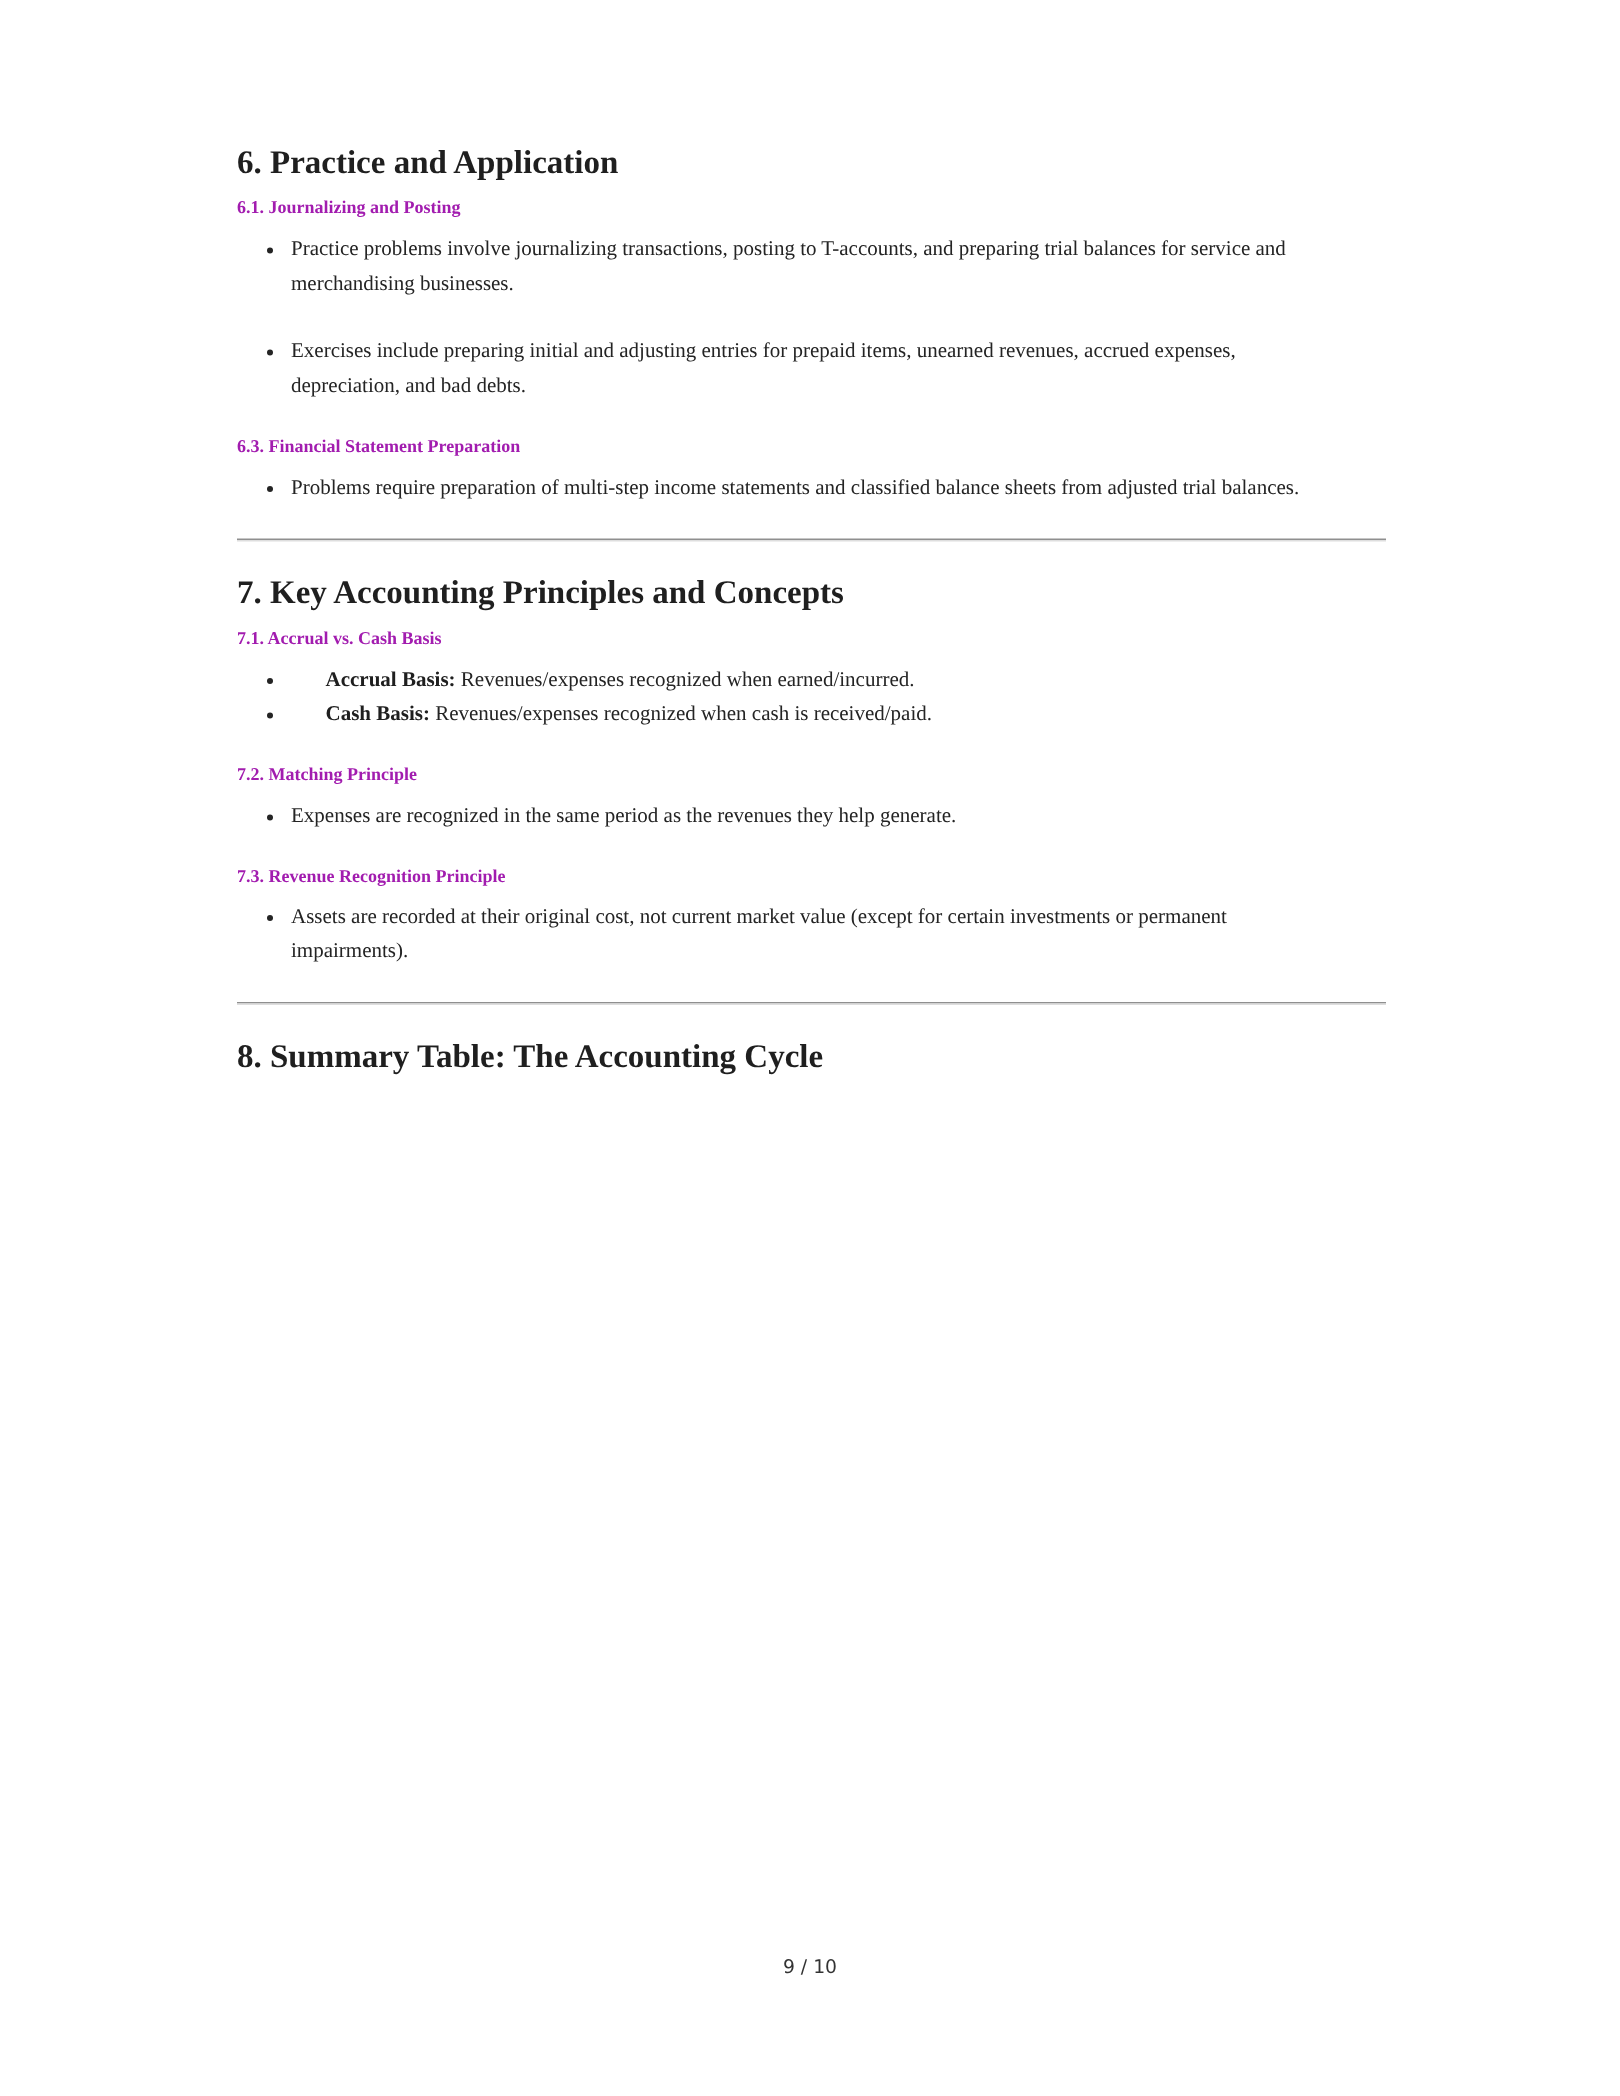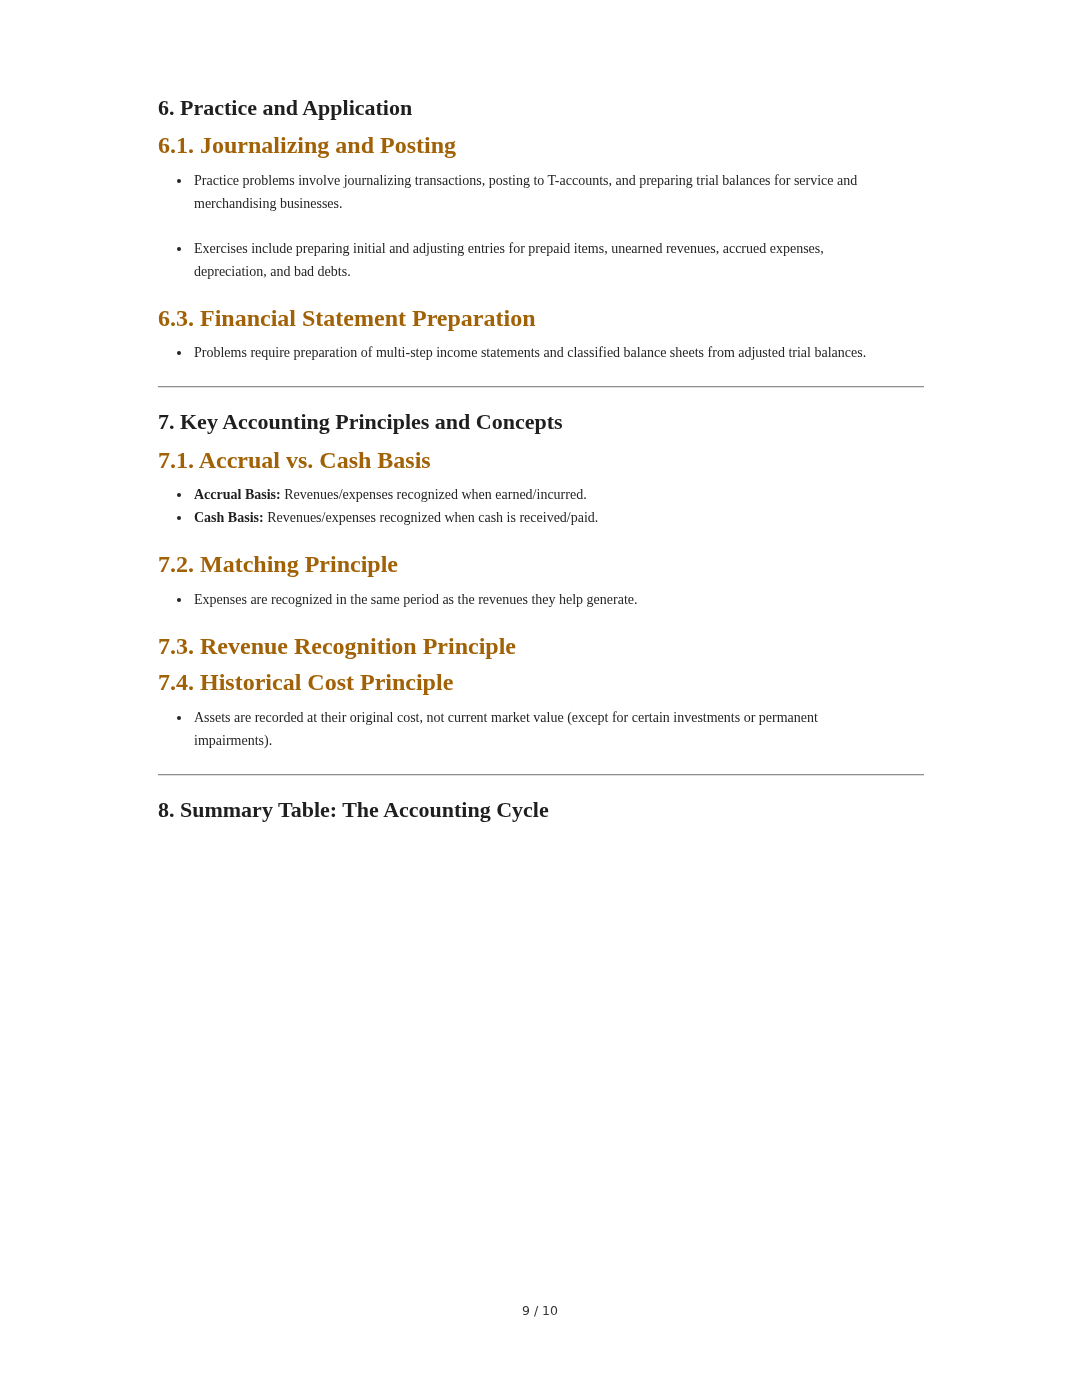--- a/index.html
+++ b/index.html
@@ -23,44 +23,45 @@
     width: 766px;
   }
   .section-title {
     font-size: 22px;
     line-height: 1.1;
     font-weight: 700;
     margin: 0 0 12px 0;
     color: #1f1f1f;
   }
   .subsection-title {
-    font-size: 24px;
+    font-size: 12px;
     line-height: 1.15;
     font-weight: 700;
     margin: 0 0 9px 0;
-    color: #a16207;
+    color: #a21caf;
   }
   ul.bullet-list {
     margin: 0 0 22px 0;
     padding: 0 0 0 34px;
     list-style: disc outside;
   }
   ul.bullet-list li {
     font-size: 14px;
     line-height: 23px;
     max-width: 700px;
     padding-left: 2px;
     color: #242424;
   }
   ul.bullet-list li::marker {
     font-size: 14px;
   }
   ul.bullet-list li strong {
     font-weight: 700;
     color: #1f1f1f;
+    margin-left: 23px;
   }
   hr.section-divider {
     border: none;
     border-top: 1px solid #8f8f8f;
     border-bottom: 1px solid #dedede;
     height: 0;
     margin: 10px 0 22px 0;
     width: 100%;
   }
   .footer {
@@ -96,21 +97,20 @@
       <h3 class="subsection-title">7.1. Accrual vs. Cash Basis</h3>
       <ul class="bullet-list">
         <li><strong>Accrual Basis:</strong> <span>Revenues/expenses recognized when earned/incurred.</span></li>
         <li><strong>Cash Basis:</strong> <span>Revenues/expenses recognized when cash is received/paid.</span></li>
       </ul>
       <h3 class="subsection-title">7.2. Matching Principle</h3>
       <ul class="bullet-list">
         <li><span>Expenses are recognized in the same period as the revenues they help generate.</span></li>
       </ul>
       <h3 class="subsection-title">7.3. Revenue Recognition Principle</h3>
-      <h3 class="subsection-title">7.4. Historical Cost Principle</h3>
       <ul class="bullet-list">
         <li><span>Assets are recorded at their original cost, not current market value (except for certain investments or permanent impairments).</span></li>
       </ul>
       <hr class="section-divider">
       <h2 class="section-title">8. Summary Table: The Accounting Cycle</h2>
     </div>
   <div class="footer">9 / 10</div>
 </div>
 
 </body></html>

